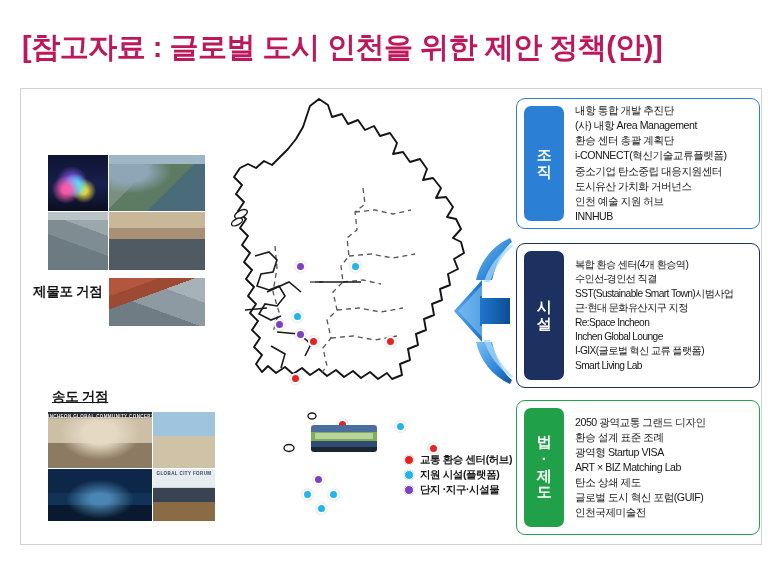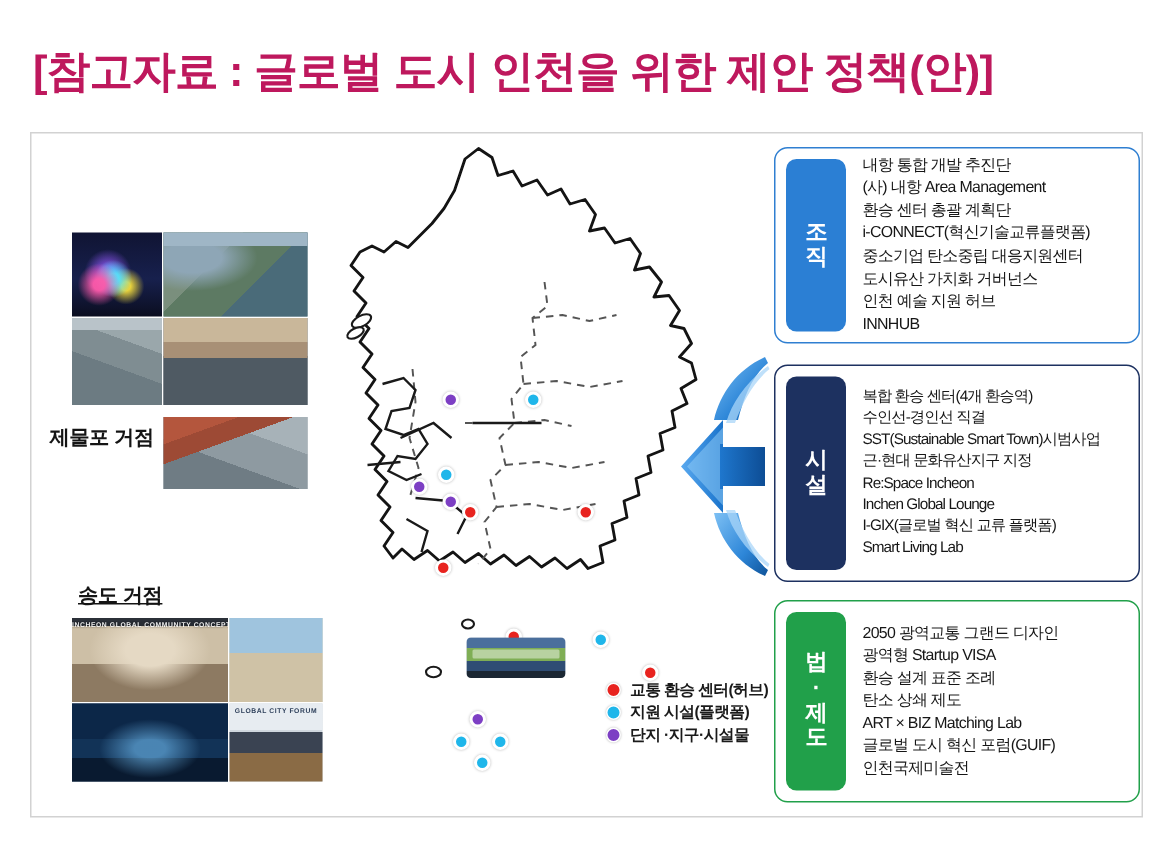--- a/index.html
+++ b/index.html
@@ -472,22 +472,22 @@
 
   <div class="cat-box" id="box-law">
     <div class="cat-tab" id="tab-law">
       <span>법</span>
       <span>·</span>
       <span>제</span>
       <span>도</span>
     </div>
     <div class="cat-list">
       <div class="cat-item">2050 광역교통 그랜드 디자인</div>
+      <div class="cat-item">환승 설계 표준 조례</div>
       <div class="cat-item">광역형 Startup VISA</div>
-      <div class="cat-item">환승 설계 표준 조례</div>
+      <div class="cat-item">ART × BIZ Matching Lab</div>
       <div class="cat-item">탄소 상쇄 제도</div>
-      <div class="cat-item">ART × BIZ Matching Lab</div>
       <div class="cat-item">글로벌 도시 혁신 포럼(GUIF)</div>
       <div class="cat-item">인천국제미술전</div>
     </div>
   </div>
 
 </div>
 
 </body></html>

